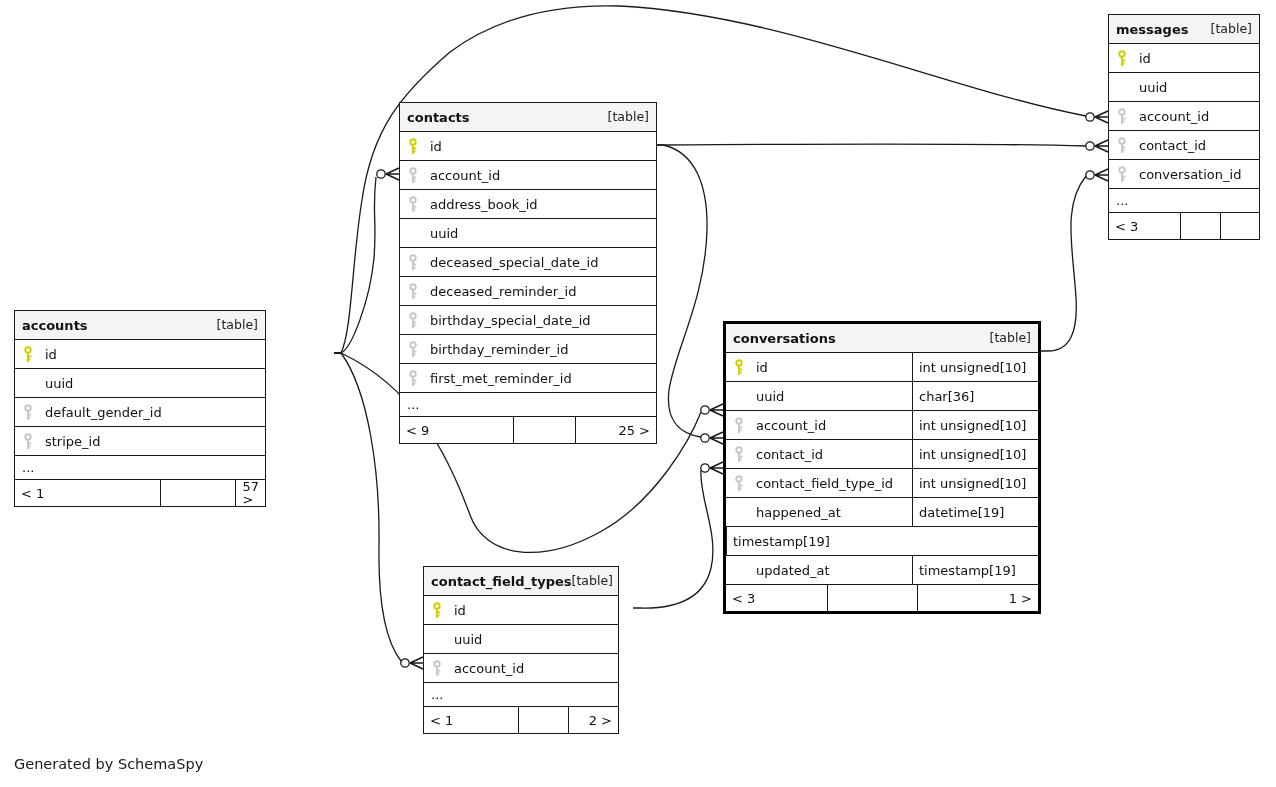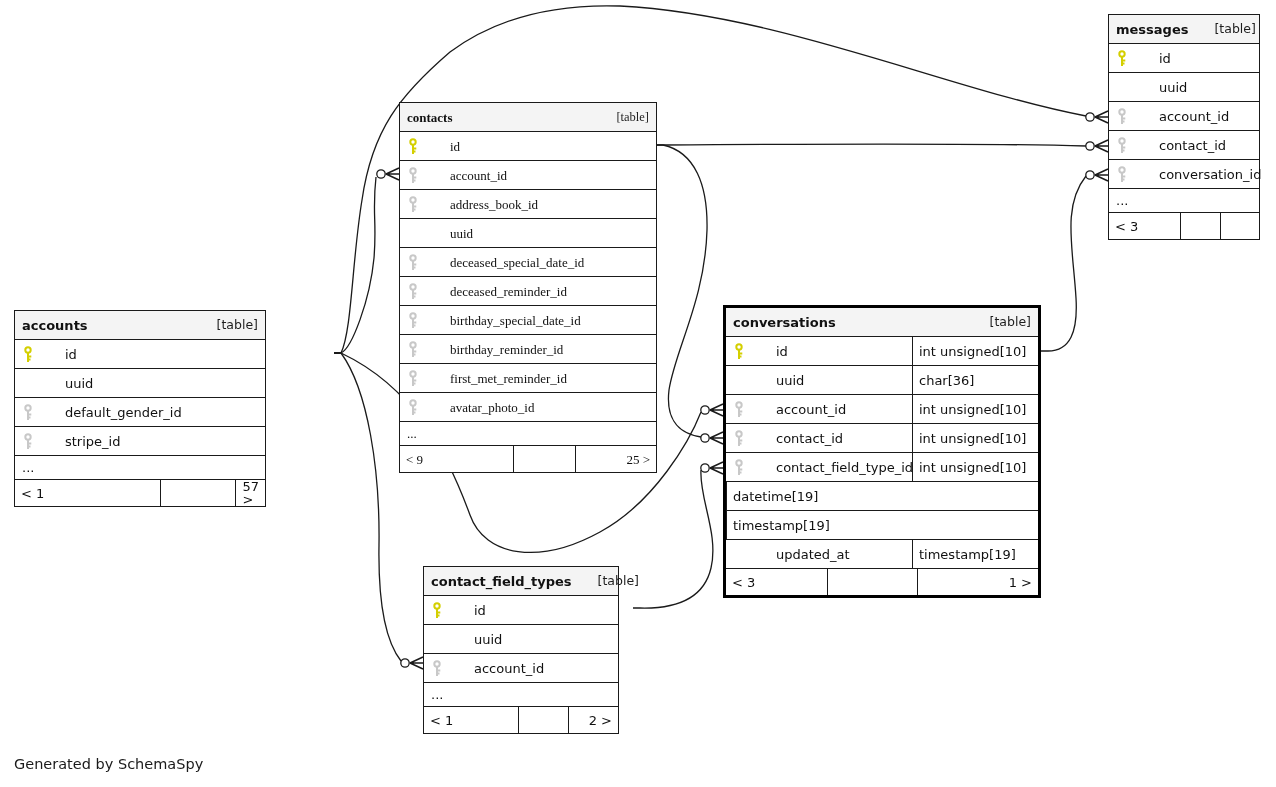--- a/index.html
+++ b/index.html
@@ -5,29 +5,29 @@
   html,body{margin:0;padding:0;background:#ffffff;}
   #canvas{
     position:relative;width:1276px;height:787px;background:#ffffff;overflow:hidden;
     font-family:"DejaVu Sans","Liberation Sans",sans-serif;color:#111;
   }
   #edge-layer{position:absolute;left:0;top:0;width:1276px;height:787px;}
   .table-box{
     position:absolute;background:#fff;border:1px solid #1a1a1a;box-sizing:border-box;
     font-size:13px;line-height:1;
   }
-  .table-box.emphasized{border:3px solid #000;}
+  .table-box.emphasized{border:3px solid #000;margin-top:16px;}
   .t-header{
     display:flex;justify-content:space-between;align-items:center;
-    background:#f4f4f4;border-bottom:1px solid #1a1a1a;height:28px;padding:0 7px;gap:26px;
+    background:#f4f4f4;border-bottom:1px solid #1a1a1a;height:28px;padding:0 7px;
   }
   .t-name{font-weight:bold;}
   .t-tag{font-size:12.5px;color:#1d1d1d;}
   .t-row{display:flex;align-items:stretch;border-bottom:1px solid #1a1a1a;height:28px;}
-  .name-cell{display:flex;align-items:center;flex:1;min-width:0;gap:20px;}
+  .name-cell{display:flex;align-items:center;flex:1;min-width:0;}
   .key-cell{width:22px;padding-left:8px;display:flex;align-items:center;flex:none;}
   .col-name{white-space:nowrap;}
   .type-cell{width:119px;flex:none;border-left:1px solid #1a1a1a;display:flex;align-items:center;padding-left:6px;white-space:nowrap;}
   .ellipsis-row{height:23px;border-bottom:1px solid #1a1a1a;display:flex;align-items:center;padding-left:7px;}
   .t-footer{display:flex;height:26px;align-items:stretch;}
   .f-cell{display:flex;align-items:center;padding:0 6px;box-sizing:border-box;border-right:1px solid #1a1a1a;}
   .f-cell:last-child{border-right:none;flex:1;justify-content:flex-end;}
   .generator-note{position:absolute;left:14px;top:756px;font-size:14.5px;color:#1a1a1a;}
 </style>
 </head>
@@ -121,21 +121,21 @@
             <div class="col-name">stripe_id</div>
           </div>
         </div>
         <div class="ellipsis-row">...</div>
         <div class="t-footer">
           <div class="f-cell" style="width: 148px;">&lt; 1</div>
           <div class="f-cell" style="width: 76px;"></div>
           <div class="f-cell">57 &gt;</div>
         </div>
       </div>
-      <div class="table-box" style="left: 399px; top: 102px; width: 258px; font-family: Liberation Serif, serif;">
+      <div class="table-box" style="left: 399px; top: 102px; width: 258px;">
         <div class="t-header">
           <div class="t-name">contacts</div>
           <div class="t-tag">[table]</div>
         </div>
         <div class="t-row">
           <div class="name-cell">
             <div class="key-cell">
               <svg width="10" height="17" viewBox="0 0 10 17">
                 <circle cx="5" cy="4" r="2.7" fill="none" stroke="#d4cf00" stroke-width="2"></circle>
                 <path d="M5 6.7 L5 16 M5 10.6 L8.3 10.6 M5 13.6 L7.5 13.6" stroke="#d4cf00" stroke-width="2" fill="none"></path>
@@ -218,31 +218,20 @@
         </div>
         <div class="t-row">
           <div class="name-cell">
             <div class="key-cell">
               <svg width="10" height="17" viewBox="0 0 10 17">
                 <circle cx="5" cy="4" r="2.7" fill="none" stroke="#c8c8c8" stroke-width="2"></circle>
                 <path d="M5 6.7 L5 16 M5 10.6 L8.3 10.6 M5 13.6 L7.5 13.6" stroke="#c8c8c8" stroke-width="2" fill="none"></path>
               </svg>
             </div>
             <div class="col-name">first_met_reminder_id</div>
-          </div>
-        </div>
-        <div class="t-row">
-          <div class="name-cell">
-            <div class="key-cell">
-              <svg width="10" height="17" viewBox="0 0 10 17">
-                <circle cx="5" cy="4" r="2.7" fill="none" stroke="#c8c8c8" stroke-width="2"></circle>
-                <path d="M5 6.7 L5 16 M5 10.6 L8.3 10.6 M5 13.6 L7.5 13.6" stroke="#c8c8c8" stroke-width="2" fill="none"></path>
-              </svg>
-            </div>
-            <div class="col-name">avatar_photo_id</div>
           </div>
         </div>
         <div class="ellipsis-row">...</div>
         <div class="t-footer">
           <div class="f-cell" style="width: 114px;">&lt; 9</div>
           <div class="f-cell" style="width: 62px;"></div>
           <div class="f-cell">25 &gt;</div>
         </div>
       </div>
       <div class="table-box" style="left: 1108px; top: 14px; width: 152px;">
@@ -361,20 +350,24 @@
               <svg width="10" height="17" viewBox="0 0 10 17">
                 <circle cx="5" cy="4" r="2.7" fill="none" stroke="#c8c8c8" stroke-width="2"></circle>
                 <path d="M5 6.7 L5 16 M5 10.6 L8.3 10.6 M5 13.6 L7.5 13.6" stroke="#c8c8c8" stroke-width="2" fill="none"></path>
               </svg>
             </div>
             <div class="col-name">contact_field_type_id</div>
           </div>
           <div class="type-cell">int unsigned[10]</div>
         </div>
         <div class="t-row">
+          <div class="name-cell">
+            <div class="key-cell"></div>
+            <div class="col-name">happened_at</div>
+          </div>
           <div class="type-cell">datetime[19]</div>
         </div>
         <div class="t-row">
           <div class="type-cell">timestamp[19]</div>
         </div>
         <div class="t-row">
           <div class="name-cell">
             <div class="key-cell"></div>
             <div class="col-name">updated_at</div>
           </div>

